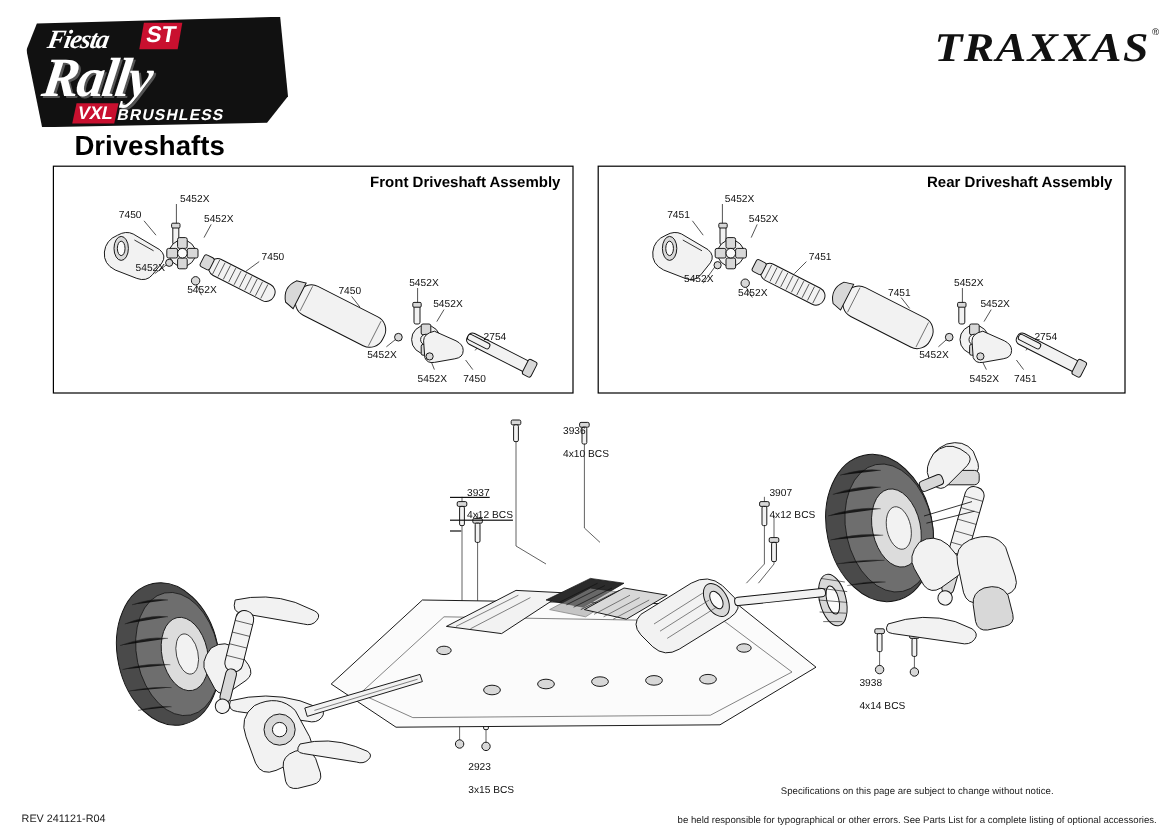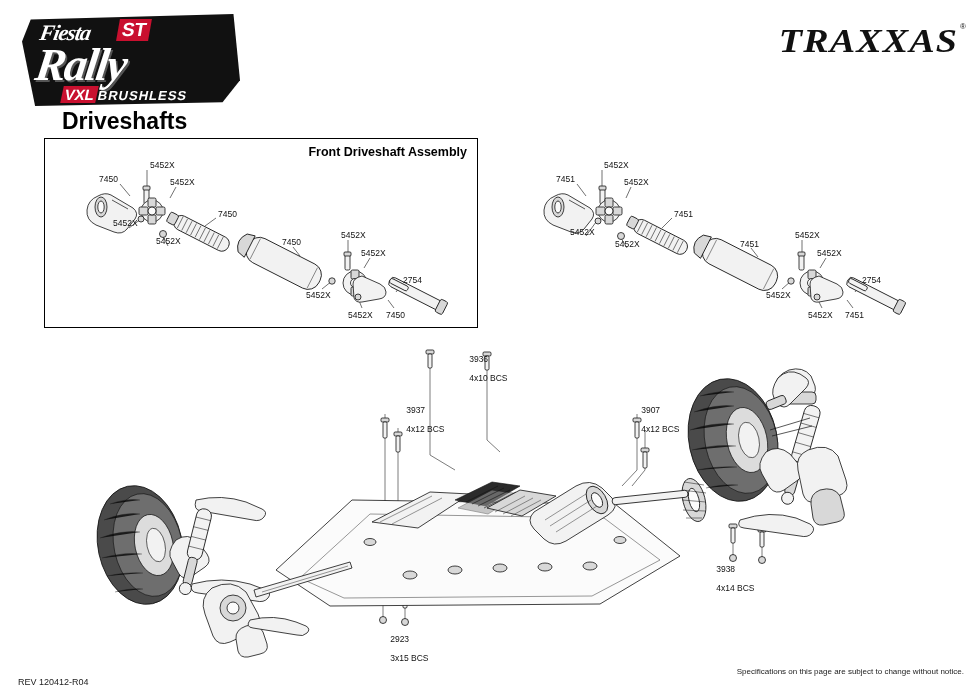--- a/index.html
+++ b/index.html
@@ -144,20 +144,23 @@
   </div>
 
   <div class="traxxas-logo">TRAXXAS</div>
   <div class="traxxas-tm">®</div>
 
   <div class="h-driveshafts">Driveshafts</div>
 
   <div class="box" id="box-front">
     <div class="box-title">Front Driveshaft Assembly</div>
   </div>
+  <div class="box" id="box-rear">
+    <div class="box-title">Rear Driveshaft Assembly</div>
+  </div>
 
   <svg class="draw" viewBox="0 0 980 700">
 
     <g>
 
       <line class="leader" x1="147" y1="170" x2="147" y2="190"></line>
       <line class="leader" x1="120" y1="184" x2="130" y2="196"></line>
       <line class="leader" x1="176" y1="187" x2="170" y2="198"></line>
       <line class="leader" x1="216" y1="218" x2="205" y2="226"></line>
       <line class="leader" x1="129" y1="228" x2="141" y2="219"></line>
@@ -551,37 +554,38 @@
     <div class="lbl" style="left:766px; top:291px;">5452X</div>
     <div class="lbl" style="left:808px; top:311px;">5452X</div>
     <div class="lbl" style="left:845px; top:311px;">7451</div>
   </div>
 
   <div>
     <div class="lbl" style="left:455px; top:345px;">
       <span>3936</span><br>
       <span>4x10 BCS</span>
     </div>
-    <div class="lbl" style="left:392px; top:396px;">
+    <div class="lbl" style="left:375px; top:396px;text-decoration:underline;">
       <span>3937</span><br>
       <span>4x12 BCS</span>
     </div>
     <div class="lbl" style="left:627px; top:396px;">
       <span>3907</span><br>
       <span>4x12 BCS</span>
     </div>
     <div class="lbl" style="left:702px; top:555px;">
       <span>3938</span><br>
       <span>4x14 BCS</span>
     </div>
     <div class="lbl" style="left:376px; top:625px;">
       <span>2923</span><br>
       <span>3x15 BCS</span>
     </div>
   </div>
 
-  <div class="rev">REV 120412-R04</div>
+  <div class="rev">REV 241121-R04</div>
   <div class="disclaimer">
     <span>Specifications on this page are subject to change without notice.</span><br>
     <br>
+    <span>be held responsible for typographical or other errors. See Parts List for a complete listing of optional accessories.</span>
   </div>
 
 </div>
 
 </body></html>

